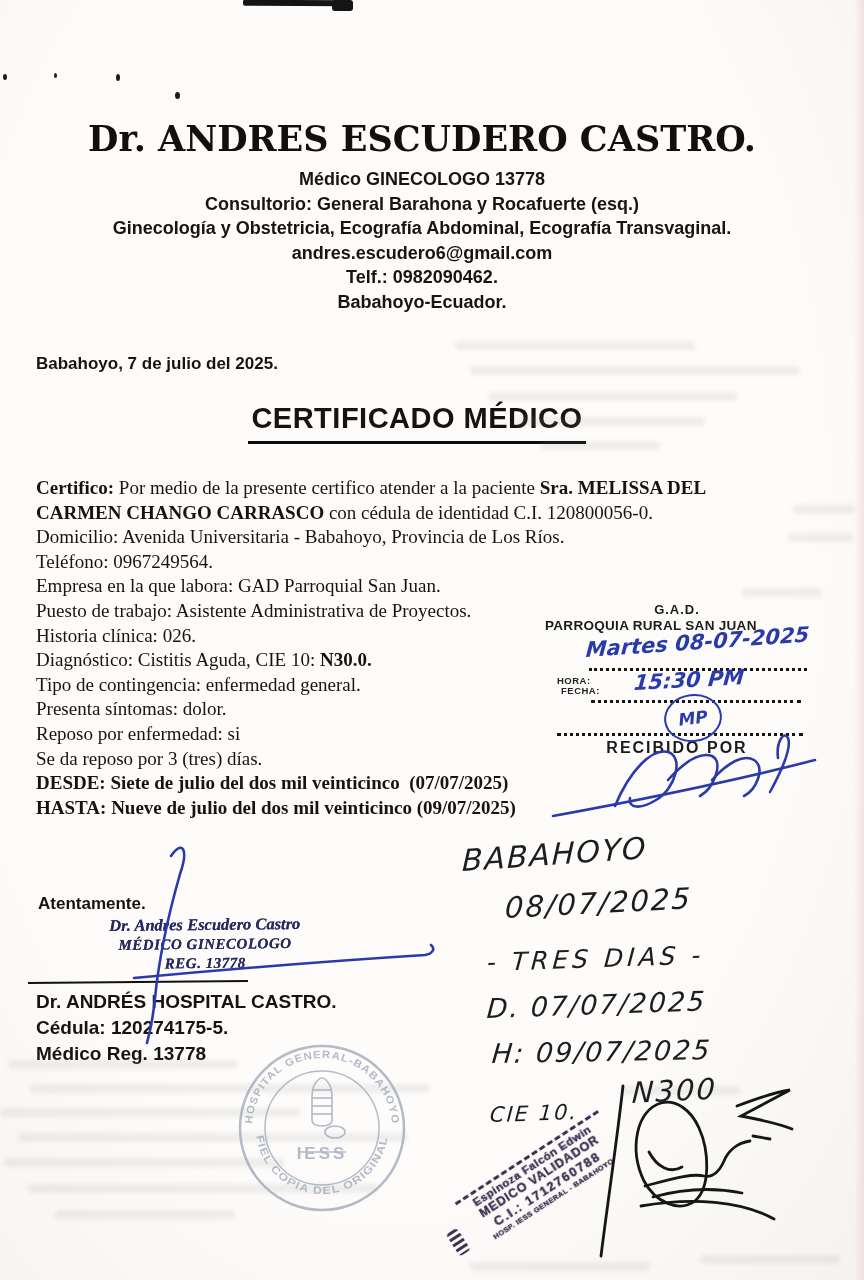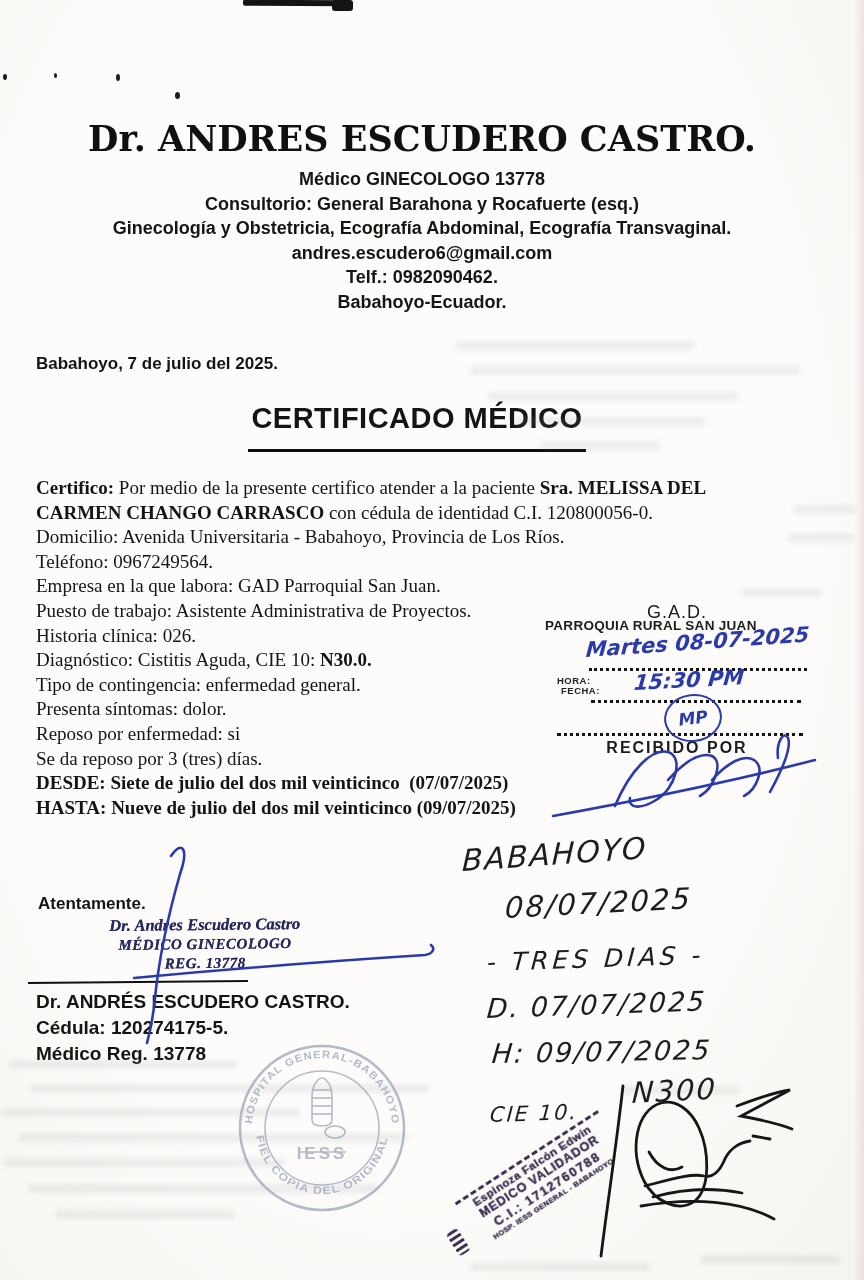--- a/index.html
+++ b/index.html
@@ -12,29 +12,29 @@
   .header{position:absolute;top:118px;left:0;right:20px;text-align:center;}
   .header h1{margin:0;font-family:"DejaVu Serif","Liberation Serif",serif;
         font-weight:bold;font-size:35px;letter-spacing:0px;color:#11100e;}
   .hsub{margin-top:8px;font-family:"Liberation Sans","DejaVu Sans",sans-serif;
         font-weight:bold;font-size:18px;line-height:24.6px;color:#171511;}
   
   .dateline{position:absolute;left:36px;top:354px;font-family:"Liberation Sans",sans-serif;
         font-weight:bold;font-size:17px;}
   .doctitle{position:absolute;left:0;right:30px;top:402px;text-align:center;}
   .doctitle span{display:inline-block;font-family:"Liberation Sans",sans-serif;font-weight:bold;
-        font-size:29px;letter-spacing:.5px;border-bottom:3.5px solid #0d0d0d;padding:0 3px 14px 3px;}
+        font-size:29px;letter-spacing:.5px;border-bottom:3.5px solid #0d0d0d;padding:0 3px 6px 3px;}
   
   .body{position:absolute;left:36px;top:476px;width:810px;font-size:19px;line-height:24.6px;z-index:2;}
   .bl{white-space:pre;}
   .b{font-weight:bold;}
   
   .gad{position:absolute;left:545px;top:602px;width:264px;z-index:3;
        font-family:"Liberation Sans",sans-serif;color:#1b1b1b;}
-  .gad-l1{position:absolute;top:0;left:0;right:0;text-align:center;font-weight:normal;font-size:18px;letter-spacing:1px;}
+  .gad-l1{position:absolute;top:0;left:0;right:0;text-align:center;font-weight:bold;font-size:13px;letter-spacing:1px;}
   .gad-l2{position:absolute;top:16px;left:0;right:0;font-weight:bold;font-size:13.5px;letter-spacing:.3px;white-space:nowrap;}
   .gad-label{position:absolute;font-size:9.5px;font-weight:bold;letter-spacing:.5px;color:#222;}
   .dots{position:absolute;border-bottom:3px dotted #141414;height:0;}
   .gad-recibido{position:absolute;top:137px;left:0;right:0;text-align:center;
         font-weight:bold;font-size:16px;letter-spacing:2px;white-space:nowrap;}
   .hand-blue{position:absolute;font-family:"DejaVu Sans","Liberation Sans",sans-serif;
         font-style:italic;color:#2a3aab;z-index:4;white-space:nowrap;transform-origin:left center;}
   .mp-circle{position:absolute;left:664px;top:694px;width:54px;height:44px;border:2.5px solid #2a3aab;
         border-radius:50%;transform:rotate(-7deg);display:flex;align-items:center;justify-content:center;
         font-family:"DejaVu Sans",sans-serif;font-style:italic;font-weight:bold;font-size:17px;color:#2a3aab;z-index:4;}
@@ -152,21 +152,21 @@
     </div>
 
   <div class="atent">Atentamente.</div>
   <div class="docstamp">
     <div class="ds1">Dr. Andres Escudero Castro</div>
     <div class="ds2">MÉDICO GINECOLOGO</div>
     <div class="ds2">REG. 13778</div>
   </div>
   <div class="stamp-underline"></div>
   <div class="docblock">
-    <div>Dr. ANDRÉS ESCUDERO CASTRO.</div>
+    <div>Dr. ANDRÉS HOSPITAL CASTRO.</div>
     <div>Cédula: 120274175-5.</div>
     <div>Médico Reg. 13778</div>
   </div>
 
   <div class="note" style="left:462px;top:843px;font-size:30px;transform:rotate(-4deg) skewX(-6deg);">BABAHOYO</div>
   <div class="note" style="left:505px;top:891px;font-size:29px;transform:rotate(-3deg) skewX(-6deg);">08/07/2025</div>
   <div class="note" style="left:487px;top:948px;font-size:25px;letter-spacing:4px;transform:rotate(-2deg) skewX(-6deg);">- TRES DIAS -</div>
   <div class="note" style="left:487px;top:993px;font-size:27px;transform:rotate(-2deg) skewX(-6deg);">D. 07/07/2025</div>
   <div class="note" style="left:492px;top:1038px;font-size:27px;transform:rotate(-1deg) skewX(-6deg);">H: 09/07/2025</div>
   <div class="note" style="left:632px;top:1076px;font-size:29px;transform:rotate(-3deg) skewX(-6deg);">N300</div>

